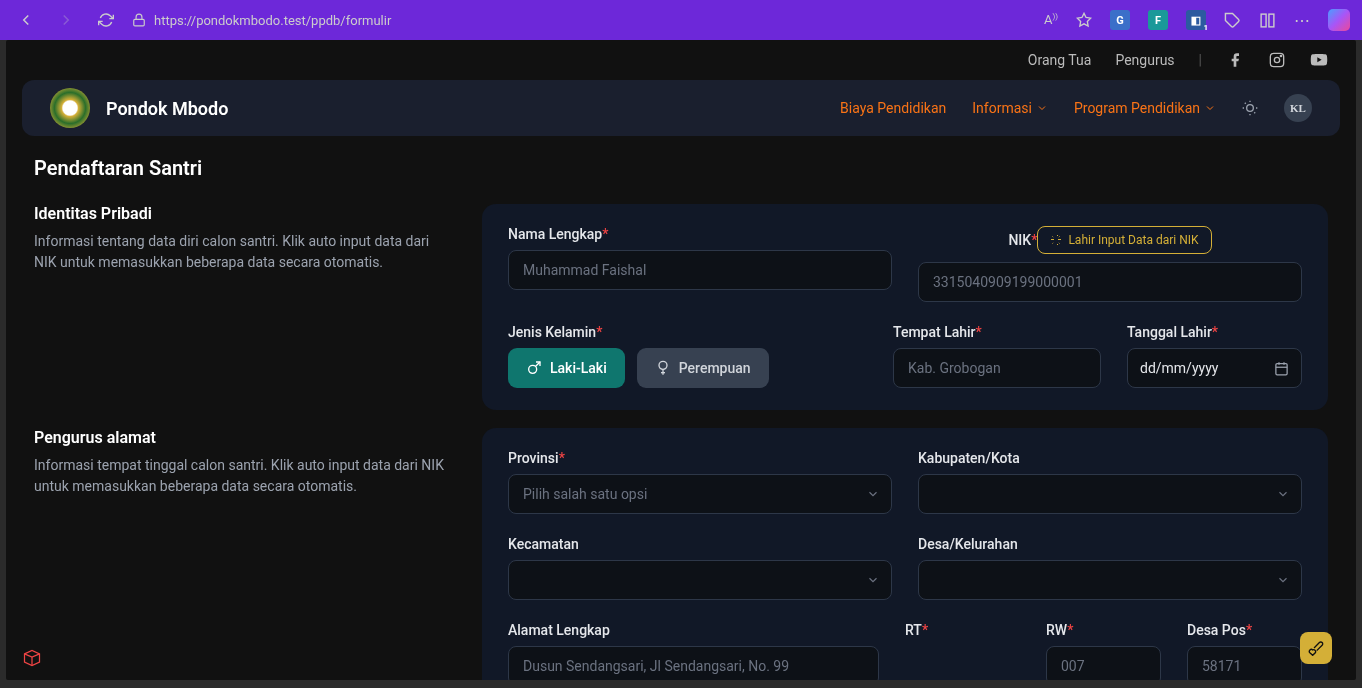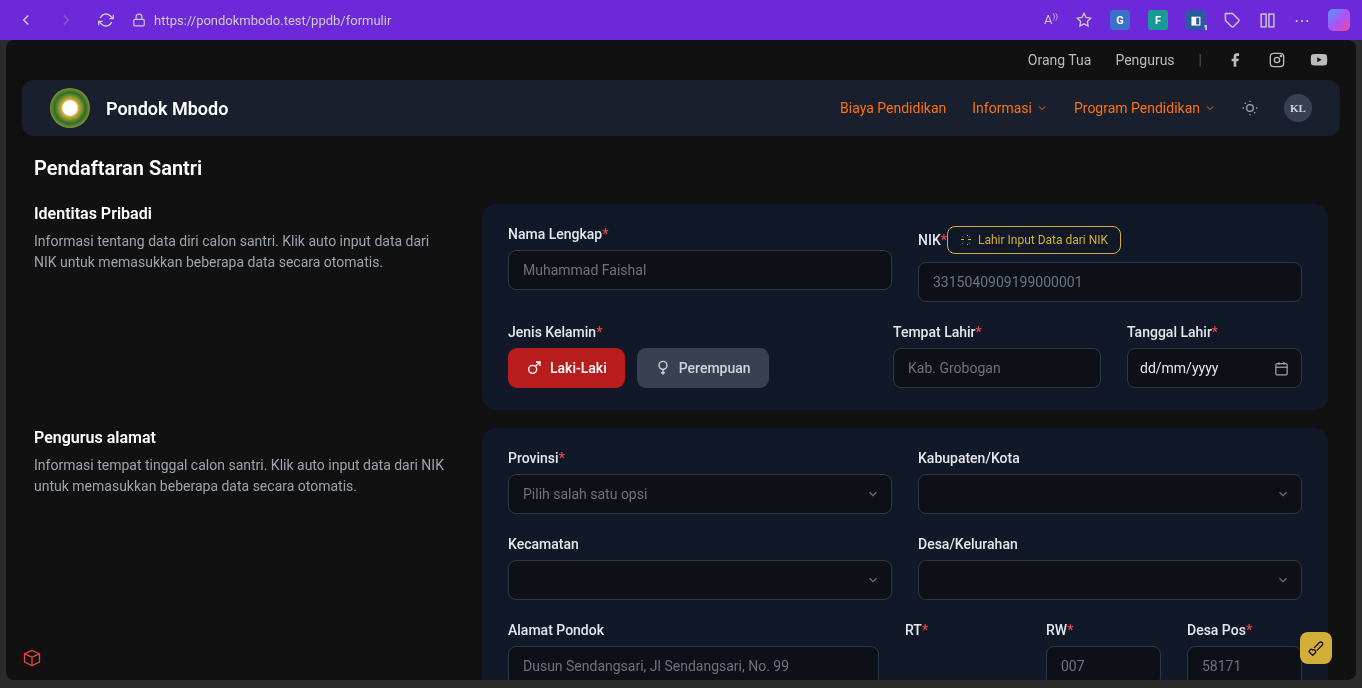--- a/index.html
+++ b/index.html
@@ -9,21 +9,21 @@
 .nav-btn { width: 28px; height: 28px; display: flex; align-items: center; justify-content: center; color: #ccc; cursor: pointer; }
 .url-bar { display: flex; align-items: center; gap: 8px; flex: 1; color: #ccc; font-size: 13px; }
 .url-bar .lock { font-size: 13px; }
 .browser-right { display: flex; align-items: center; gap: 18px; color: #ccc; margin-left: auto; }
 .browser-right .ext-icon { width: 20px; height: 20px; display: flex; align-items: center; justify-content: center; font-size: 11px; font-weight: bold; border-radius: 3px; }
 .ext-blue { background: #3b6fc9; color: #fff; }
 .ext-teal { background: #1a9999; color: #fff; }
 .ext-blue2 { background: #2c5aa0; color: #fff; position: relative; }
 .ext-blue2::after { content: "1"; position: absolute; bottom: -2px; right: -2px; font-size: 8px; }
 
-.page-wrap { background: #111; border-radius: 8px; margin: 0 6px; height: 640px; overflow: hidden; position: relative; }
+.page-wrap { background: #111; border-radius: 2px; margin: 0 6px; height: 640px; overflow: hidden; position: relative; }
 
 .top-strip { height: 40px; display: flex; align-items: center; justify-content: flex-end; gap: 24px; padding: 0 28px; color: #bbb; font-size: 14px; }
 .top-strip .divider { color: #555; }
 .top-strip .social-icon { width: 18px; height: 18px; display: flex; align-items: center; justify-content: center; color: #bbb; }
 
 .main-nav { height: 56px; background: #1a1f2e; display: flex; align-items: center; padding: 0 28px; gap: 16px; border-radius: 12px; margin: 0 16px; }
 .logo-circle { width: 40px; height: 40px; border-radius: 50%; background: radial-gradient(circle, #fff 25%, #d4af37 30%, #2a6e2a 55%, #d4af37 85%); }
 .brand-name { font-size: 18px; font-weight: 600; color: #fff; }
 .nav-spacer { flex: 1; }
 .nav-link { color: #f97316; font-size: 14px; display: flex; align-items: center; gap: 4px; cursor: pointer; }
@@ -39,30 +39,30 @@
 .section-aside p { font-size: 14px; color: #9ca3af; line-height: 1.5; }
 
 .form-card { flex: 1; background: #111827; border-radius: 14px; padding: 22px 26px; }
 .form-row { display: flex; gap: 26px; margin-bottom: 22px; }
 .form-row:last-child { margin-bottom: 0; }
 .form-group { display: flex; flex-direction: column; gap: 8px; }
 .fg-half { flex: 1; }
 .fg-qtr { flex: 0 0 175px; }
 .form-label { font-size: 14px; font-weight: 500; color: #e5e7eb; }
 .form-label .req { color: #ef4444; }
-.label-row { display: flex; justify-content: flex-start; align-items: center; }
+.label-row { display: flex; justify-content: center; align-items: center; }
 
 .input { height: 40px; background: #0d1117; border: 1px solid #2d3748; border-radius: 8px; padding: 0 14px; color: #e5e7eb; font-size: 14px; }
 .input::placeholder { color: #6b7280; }
 
 .btn-auto { height: 28px; border: 1px solid #d4af37; color: #d4af37; background: transparent; border-radius: 8px; padding: 0 12px; font-size: 12px; display: flex; align-items: center; gap: 6px; cursor: pointer; }
 
 .toggle-group { display: flex; gap: 12px; }
 .toggle-btn { height: 40px; padding: 0 18px; border-radius: 9px; display: flex; align-items: center; gap: 8px; font-size: 14px; font-weight: 500; cursor: pointer; border: none; }
-.toggle-active { background: #b91c1c; color: #fff; }
+.toggle-active { background: #0f766e; color: #fff; }
 .toggle-inactive { background: #374151; color: #d1d5db; }
 
 .select-wrap { position: relative; }
 .select-wrap .chevron { position: absolute; right: 12px; top: 50%; transform: translateY(-50%); color: #6b7280; pointer-events: none; }
 .date-input { display: flex; align-items: center; justify-content: space-between; background: #0d1117; border: 1px solid #2d3748; border-radius: 8px; padding: 0 12px; height: 40px; }
 .date-input span { color: #e5e7eb; font-size: 14px; }
 .address-main { flex: 1; }
 .address-sm { width: 115px; }
 
 .corner-btn { position: absolute; bottom: 16px; right: 24px; width: 32px; height: 32px; background: #d4af37; border-radius: 8px; display: flex; align-items: center; justify-content: center; color: #111; }
@@ -295,21 +295,21 @@
             <div class="select-wrap">
               <input class="input" style="width: 100%;">
               <svg class="chevron" width="14" height="14" viewBox="0 0 24 24" fill="none" stroke="currentColor" stroke-width="2">
                   <polyline points="6 9 12 15 18 9"></polyline>
                 </svg>
             </div>
           </div>
         </div>
         <div class="form-row" style="margin-bottom:0">
           <div class="form-group address-main">
-            <label class="form-label">Alamat Pondok</label>
+            <label class="form-label">Alamat Lengkap</label>
             <input class="input" placeholder="Dusun Sendangsari, Jl Sendangsari, No. 99" style="">
           </div>
           <div class="form-group address-sm">
             <label class="form-label"><span>RT</span><span class="req">*</span></label>
           </div>
           <div class="form-group address-sm">
             <label class="form-label"><span>RW</span><span class="req">*</span></label>
             <input class="input" placeholder="007" style="">
           </div>
           <div class="form-group address-sm">

